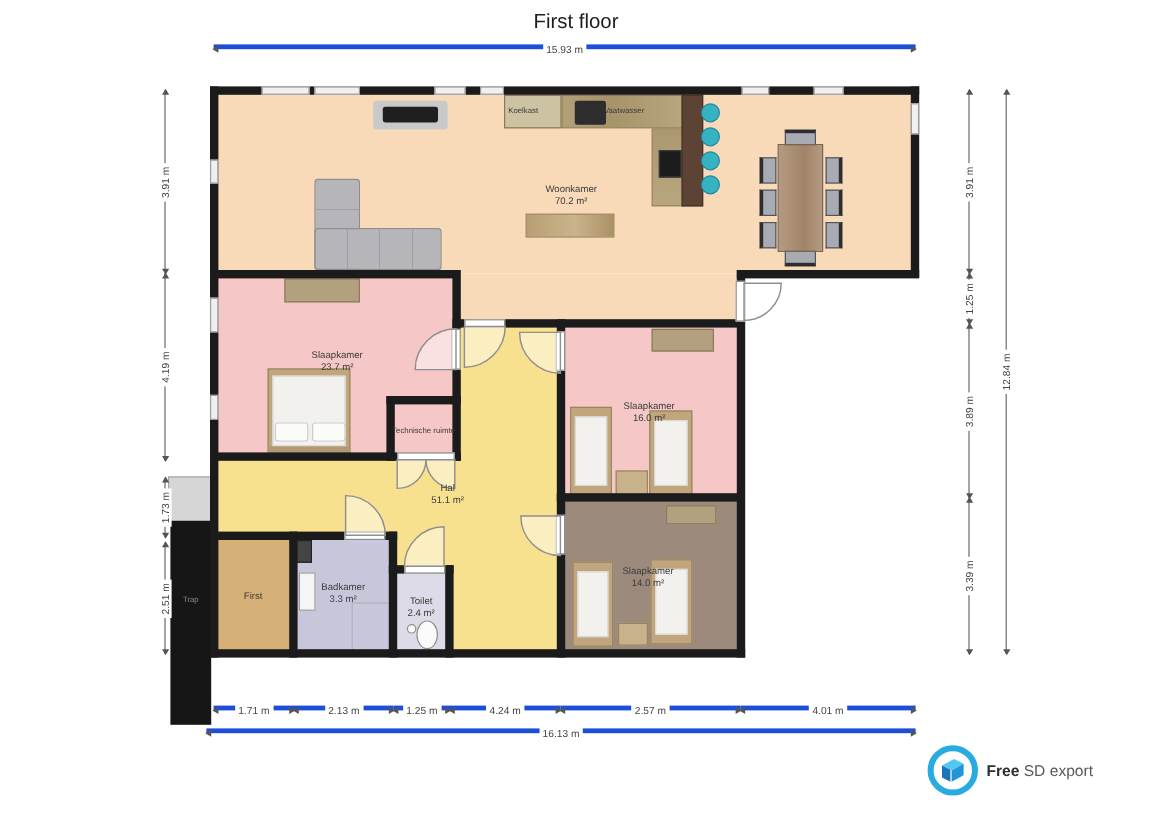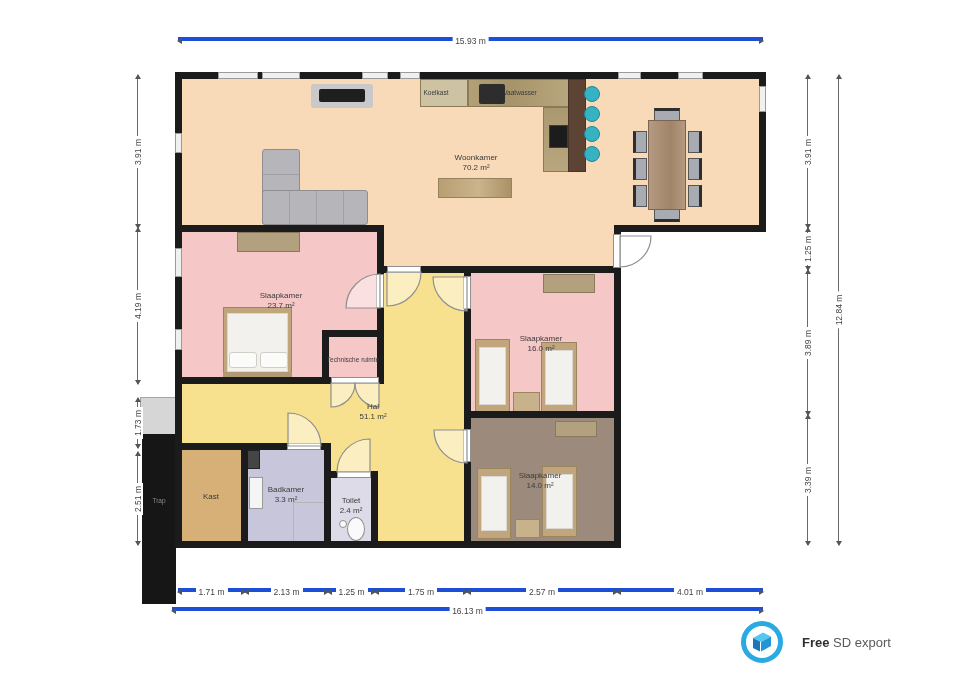--- a/index.html
+++ b/index.html
@@ -41,47 +41,48 @@
   .hdim>span{position:absolute;left:50%;top:0;transform:translate(-50%,-50%);
     background:#fff;padding:0 3px;font-size:8.5px;color:#444;white-space:nowrap;}
   .vdim>span{position:absolute;top:50%;left:0;transform:translate(-50%,-50%) rotate(-90deg);
     background:#fff;padding:0 3px;font-size:8.5px;color:#444;white-space:nowrap;}
   .overlay{position:absolute;left:0;top:0;z-index:5;pointer-events:none;}
   
   .landing{position:absolute;background:#d6d6d6;border:1px solid #a5a5a5;box-sizing:border-box;z-index:2;}
   .stairs{position:absolute;background:#161616;z-index:2;}
   .trap-label{position:absolute;transform:translate(-50%,-50%);font-size:6.5px;color:#8a8a8a;z-index:6;}
   
-  .logo{position:absolute;left:740px;top:620px;display:flex;align-items:center;z-index:7;gap:12px;}
+  .logo{position:absolute;left:772px;top:620px;display:flex;align-items:center;z-index:7;}
   .logo-text{margin-left:6px;line-height:1;}
   .logo-line1{font-size:13px;color:#58595b;}
   .logo-line1 .free{font-weight:bold;color:#2f2f31;}
   .logo-brand{font-size:24px;color:#97979c;letter-spacing:-0.5px;margin-top:1px;}
 </style>
 </head>
 <body>
 
 <div class="stage">
 
+  <div class="title">First floor</div>
 
   <div class="hdim" style="left:178px;top:37px;width:585px;">
       <span>15.93 m</span>
     </div>
 
   <div class="hdim" style="left:178px;top:588px;width:67px;">
       <span>1.71 m</span>
     </div>
   <div class="hdim" style="left:245px;top:588px;width:83px;">
       <span>2.13 m</span>
     </div>
   <div class="hdim" style="left:328px;top:588px;width:47px;">
       <span>1.25 m</span>
     </div>
   <div class="hdim" style="left:375px;top:588px;width:92px;">
-      <span>1.75 m</span>
+      <span>4.24 m</span>
     </div>
   <div class="hdim" style="left:467px;top:588px;width:150px;">
       <span>2.57 m</span>
     </div>
   <div class="hdim" style="left:617px;top:588px;width:146px;">
       <span>4.01 m</span>
     </div>
   <div class="hdim" style="left:172px;top:607px;width:591px;">
       <span>16.13 m</span>
     </div>
@@ -260,21 +261,21 @@
   </div>
   <div class="rlabel" style="left:286px;top:495px;">
     <div>Badkamer</div>
     <div>3.3 m²</div>
   </div>
   <div class="rlabel" style="left:351px;top:506px;">
     <div>Toilet</div>
     <div>2.4 m²</div>
   </div>
   <div class="rlabel" style="left:211px;top:497px;">
-    <div>Kast</div>
+    <div>First</div>
   </div>
   <div class="rlabel small" style="left:353px;top:360px;">
     <div>Technische ruimte</div>
   </div>
   <div class="rlabel small" style="left:436px;top:93px;">
     <div>Koelkast</div>
   </div>
   <div class="rlabel small" style="left:520px;top:93px;">
     <div>Vaatwasser</div>
   </div>

